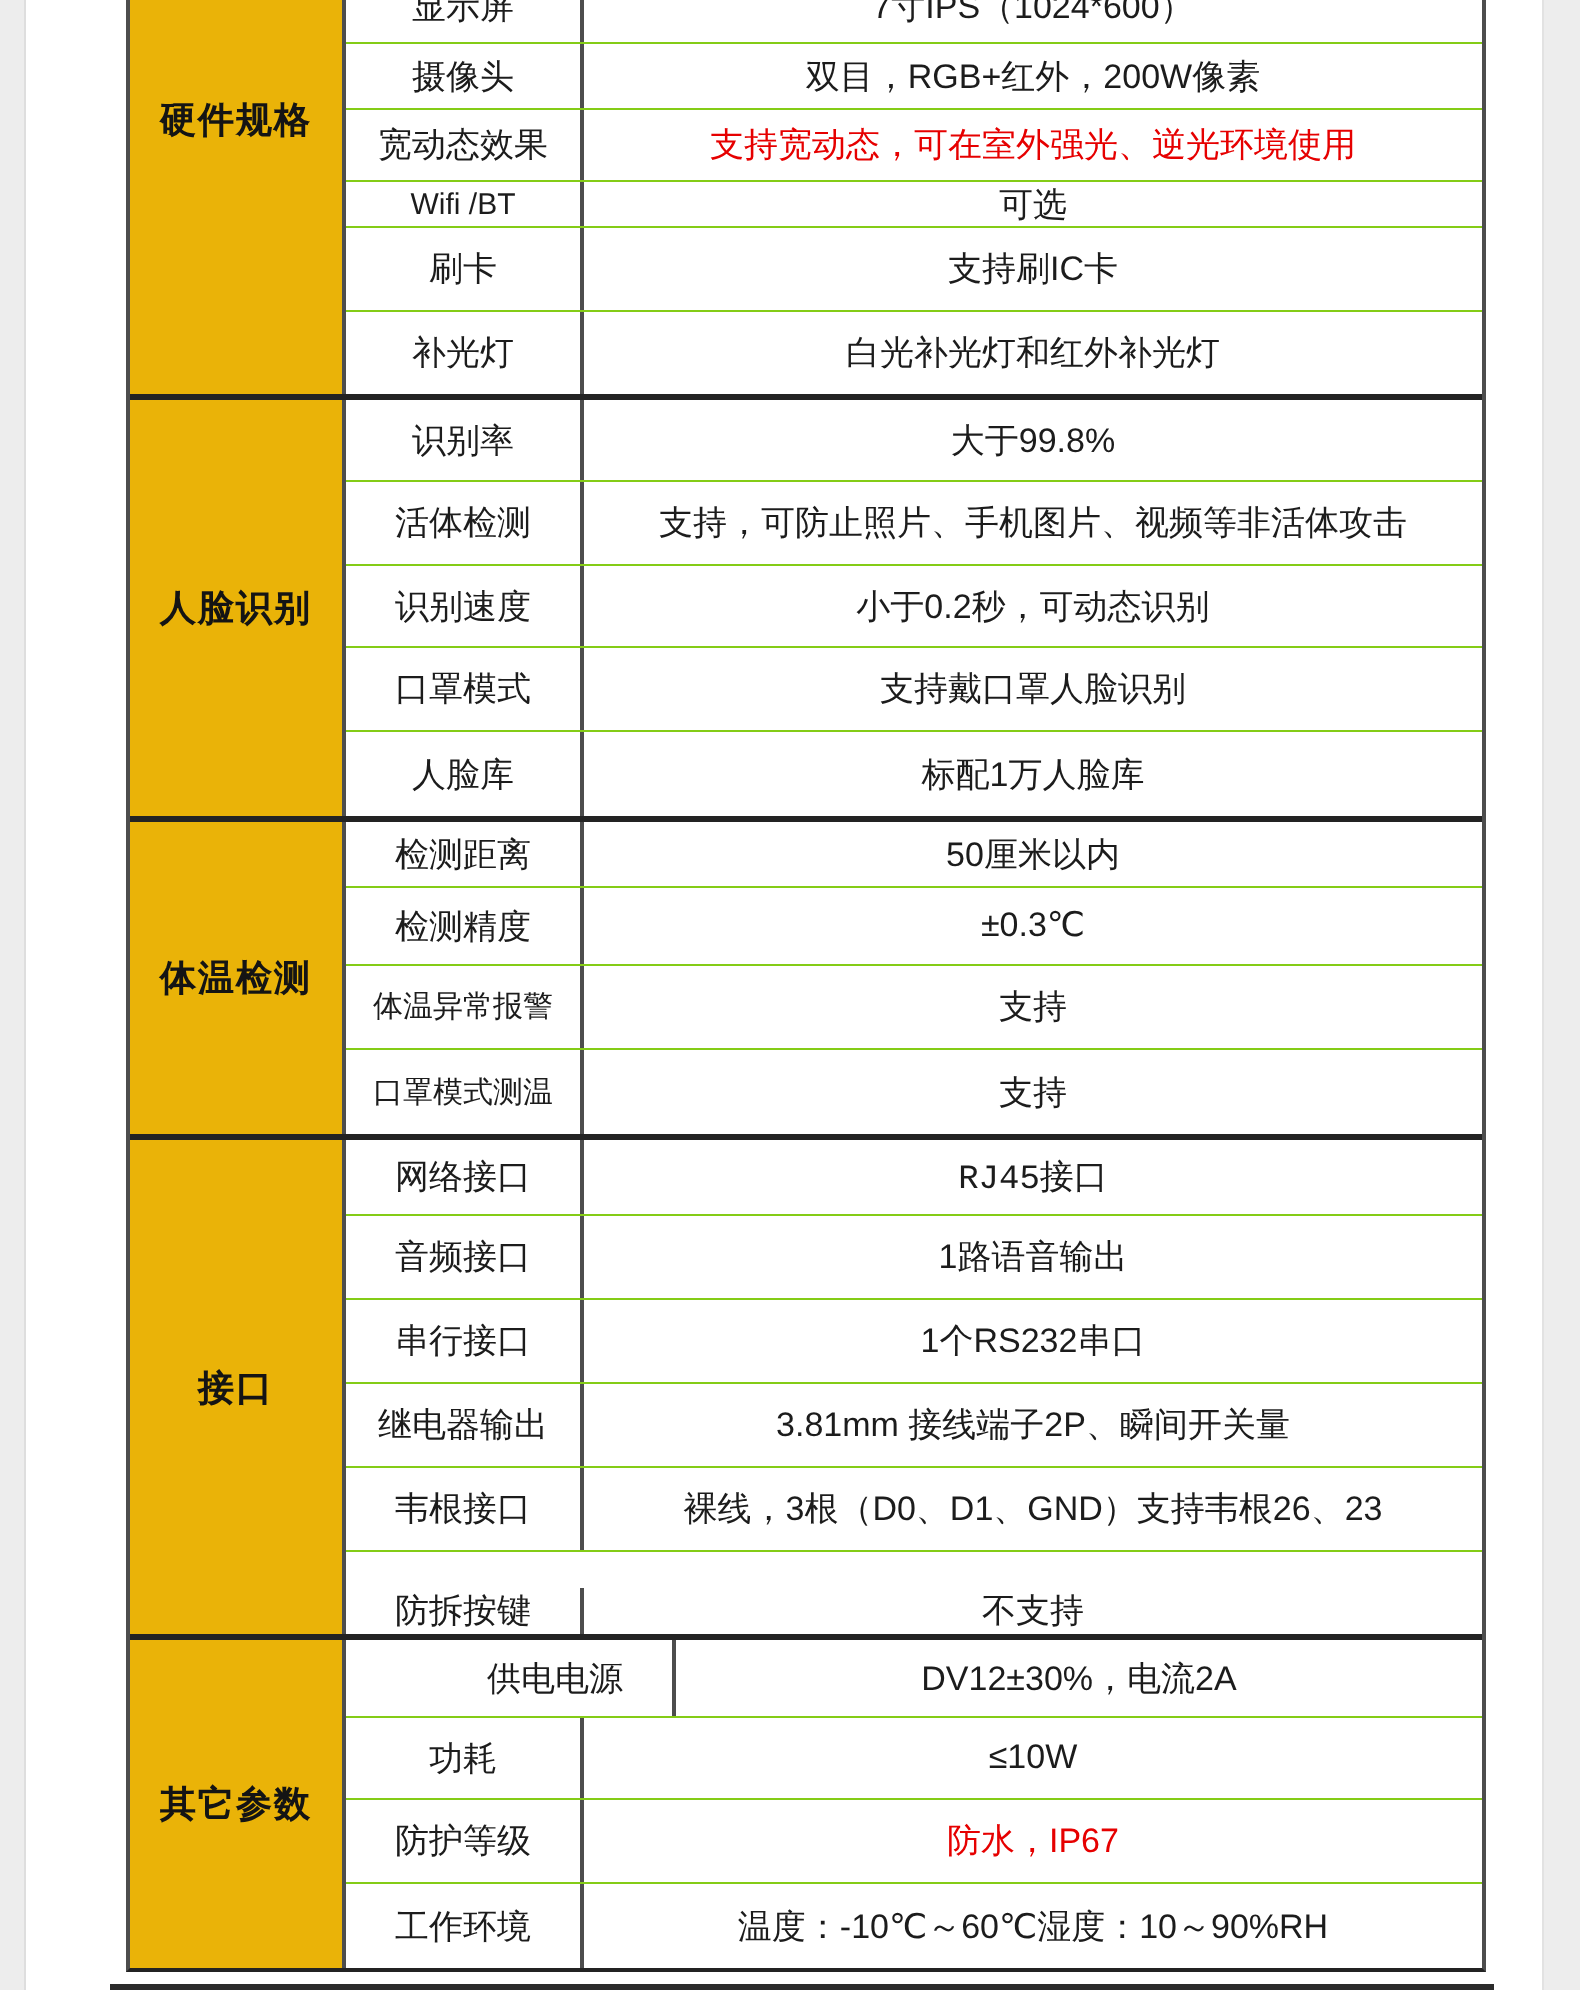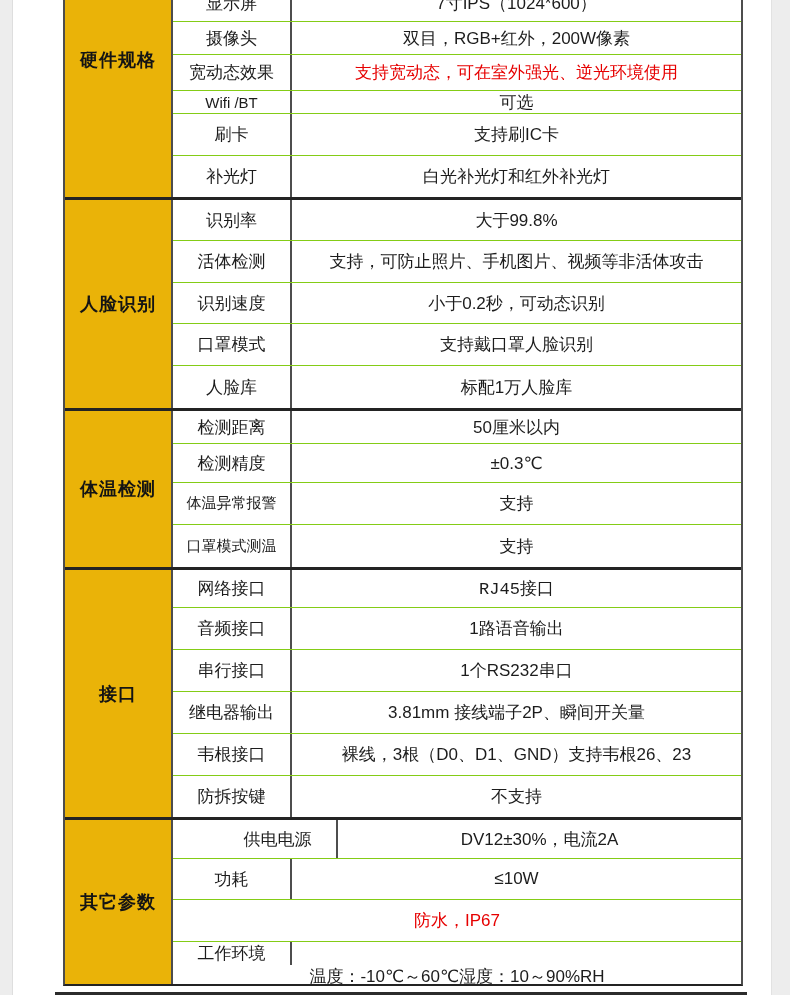--- a/index.html
+++ b/index.html
@@ -277,21 +277,21 @@
             </div>
           </div>
           <div class="row" style="height: 42px;">
             <div class="param-cell">
               <span class="cell-text">韦根接口</span>
             </div>
             <div class="value-cell">
               <span class="cell-text">裸线，3根（D0、D1、GND）支持韦根26、23</span>
             </div>
           </div>
-          <div class="row last" style="height: 41px;">
+          <div class="row last" style="height: 41px; align-items: flex-end;">
             <div class="param-cell">
               <span class="cell-text">防拆按键</span>
             </div>
             <div class="value-cell">
               <span class="cell-text">不支持</span>
             </div>
           </div>
         </div>
       </div>
       <div class="section">
@@ -309,25 +309,28 @@
           </div>
           <div class="row" style="height: 41px;">
             <div class="param-cell">
               <span class="cell-text">功耗</span>
             </div>
             <div class="value-cell">
               <span class="cell-text">≤10W</span>
             </div>
           </div>
           <div class="row" style="height: 42px;">
+            <div class="param-cell">
+              <span class="cell-text">防护等级</span>
+            </div>
             <div class="value-cell">
               <span class="cell-text" style="color: rgb(230, 0, 0);">防水，IP67</span>
             </div>
           </div>
-          <div class="row last" style="height: 42px; flex-direction: column;">
+          <div class="row last" style="height: 42px;">
             <div class="param-cell">
               <span class="cell-text">工作环境</span>
             </div>
             <div class="value-cell">
               <span class="cell-text">温度：-10℃～60℃湿度：10～90%RH</span>
             </div>
           </div>
         </div>
       </div>
     </div>

